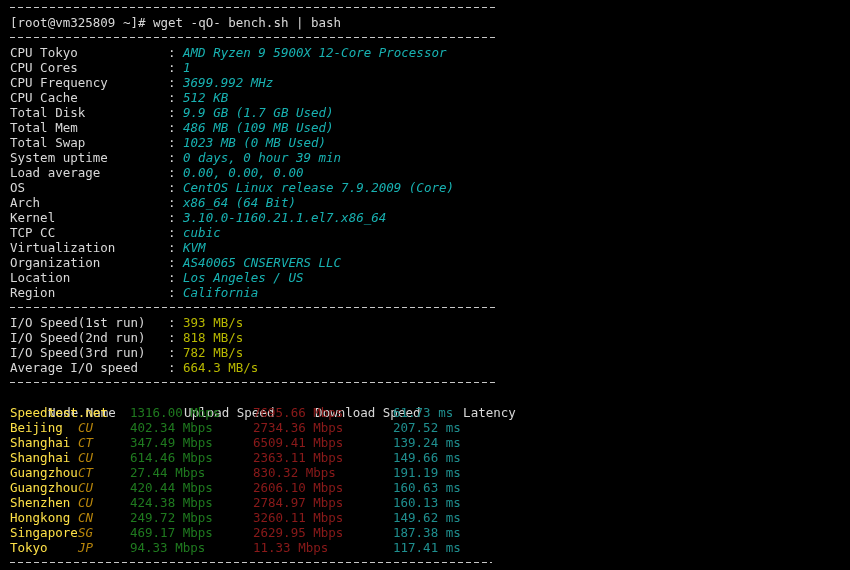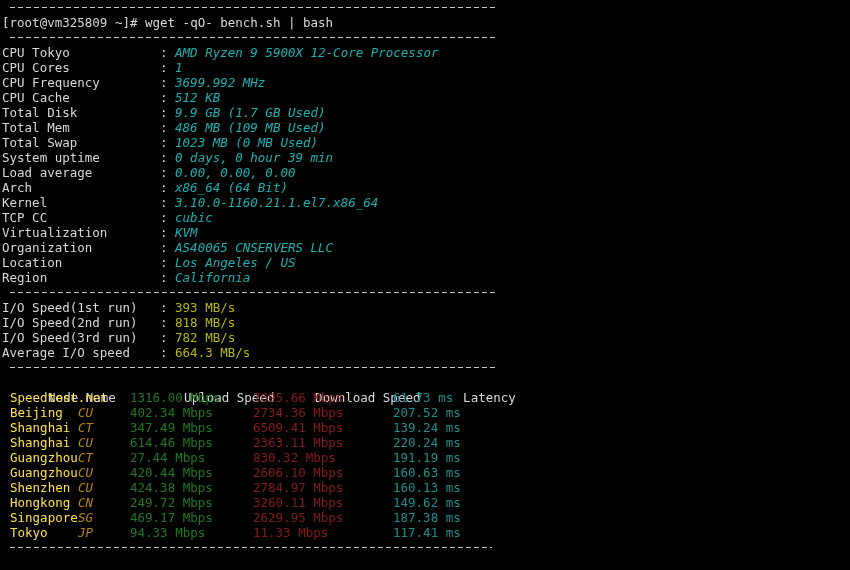--- a/index.html
+++ b/index.html
@@ -20,21 +20,21 @@
     position: relative;
     width: 850px;
     height: 570px;
     background: #000000;
     padding: 0;
     box-sizing: border-box;
   }
   .line {
     height: 15px;
     white-space: pre;
-    padding-left: 2px;
+    padding-left: 10px;
     box-sizing: border-box;
   }
   
   .rule {
     height: 15px;
     position: relative;
   }
   .rule::before {
     content: "";
     position: absolute;
@@ -83,20 +83,21 @@
   <div id="sysinfo-block">
       <div class="line"><span class="kv-label">CPU Tokyo</span><span class="kv-colon">: </span><span class="kv-value">AMD Ryzen 9 5900X 12-Core Processor</span></div>
       <div class="line"><span class="kv-label">CPU Cores</span><span class="kv-colon">: </span><span class="kv-value">1</span></div>
       <div class="line"><span class="kv-label">CPU Frequency</span><span class="kv-colon">: </span><span class="kv-value">3699.992 MHz</span></div>
       <div class="line"><span class="kv-label">CPU Cache</span><span class="kv-colon">: </span><span class="kv-value">512 KB</span></div>
       <div class="line"><span class="kv-label">Total Disk</span><span class="kv-colon">: </span><span class="kv-value">9.9 GB (1.7 GB Used)</span></div>
       <div class="line"><span class="kv-label">Total Mem</span><span class="kv-colon">: </span><span class="kv-value">486 MB (109 MB Used)</span></div>
       <div class="line"><span class="kv-label">Total Swap</span><span class="kv-colon">: </span><span class="kv-value">1023 MB (0 MB Used)</span></div>
       <div class="line"><span class="kv-label">System uptime</span><span class="kv-colon">: </span><span class="kv-value">0 days, 0 hour 39 min</span></div>
       <div class="line"><span class="kv-label">Load average</span><span class="kv-colon">: </span><span class="kv-value">0.00, 0.00, 0.00</span></div>
+      <div class="line"><span class="kv-label">OS</span><span class="kv-colon">: </span><span class="kv-value">CentOS Linux release 7.9.2009 (Core)</span></div>
       <div class="line"><span class="kv-label">Arch</span><span class="kv-colon">: </span><span class="kv-value">x86_64 (64 Bit)</span></div>
       <div class="line"><span class="kv-label">Kernel</span><span class="kv-colon">: </span><span class="kv-value">3.10.0-1160.21.1.el7.x86_64</span></div>
       <div class="line"><span class="kv-label">TCP CC</span><span class="kv-colon">: </span><span class="kv-value">cubic</span></div>
       <div class="line"><span class="kv-label">Virtualization</span><span class="kv-colon">: </span><span class="kv-value">KVM</span></div>
       <div class="line"><span class="kv-label">Organization</span><span class="kv-colon">: </span><span class="kv-value">AS40065 CNSERVERS LLC</span></div>
       <div class="line"><span class="kv-label">Location</span><span class="kv-colon">: </span><span class="kv-value">Los Angeles / US</span></div>
       <div class="line"><span class="kv-label">Region</span><span class="kv-colon">: </span><span class="kv-value">California</span></div>
     </div>
 
   <div class="rule w-short"></div>
@@ -111,21 +112,21 @@
   <div class="rule w-short"></div>
 
   <div class="row">
     <span class="th c-node">Node Name</span><span class="th c-carrier"></span><span class="th c-up">Upload Speed</span><span class="th c-down">Download Speed</span><span class="th c-lat">Latency</span>
   </div>
 
   <div id="speedtest-block">
       <div class="row"><span class="c-node node">Speedtest.net</span><span class="c-carrier carrier"></span><span class="c-up upload">1316.00 Mbps</span><span class="c-down download">7695.66 Mbps</span><span class="c-lat latency">61.73 ms</span></div>
       <div class="row"><span class="c-node node">Beijing</span><span class="c-carrier carrier">CU</span><span class="c-up upload">402.34 Mbps</span><span class="c-down download">2734.36 Mbps</span><span class="c-lat latency">207.52 ms</span></div>
       <div class="row"><span class="c-node node">Shanghai</span><span class="c-carrier carrier">CT</span><span class="c-up upload">347.49 Mbps</span><span class="c-down download">6509.41 Mbps</span><span class="c-lat latency">139.24 ms</span></div>
-      <div class="row"><span class="c-node node">Shanghai</span><span class="c-carrier carrier">CU</span><span class="c-up upload">614.46 Mbps</span><span class="c-down download">2363.11 Mbps</span><span class="c-lat latency">220.24 ms</span></div>
+      <div class="row"><span class="c-node node">Shanghai</span><span class="c-carrier carrier">CU</span><span class="c-up upload">614.46 Mbps</span><span class="c-down download">2363.11 Mbps</span><span class="c-lat latency">149.66 ms</span></div>
       <div class="row"><span class="c-node node">Guangzhou</span><span class="c-carrier carrier">CT</span><span class="c-up upload">27.44 Mbps</span><span class="c-down download">830.32 Mbps</span><span class="c-lat latency">191.19 ms</span></div>
       <div class="row"><span class="c-node node">Guangzhou</span><span class="c-carrier carrier">CU</span><span class="c-up upload">420.44 Mbps</span><span class="c-down download">2606.10 Mbps</span><span class="c-lat latency">160.63 ms</span></div>
       <div class="row"><span class="c-node node">Shenzhen</span><span class="c-carrier carrier">CU</span><span class="c-up upload">424.38 Mbps</span><span class="c-down download">2784.97 Mbps</span><span class="c-lat latency">160.13 ms</span></div>
       <div class="row"><span class="c-node node">Hongkong</span><span class="c-carrier carrier">CN</span><span class="c-up upload">249.72 Mbps</span><span class="c-down download">3260.11 Mbps</span><span class="c-lat latency">149.62 ms</span></div>
       <div class="row"><span class="c-node node">Singapore</span><span class="c-carrier carrier">SG</span><span class="c-up upload">469.17 Mbps</span><span class="c-down download">2629.95 Mbps</span><span class="c-lat latency">187.38 ms</span></div>
       <div class="row"><span class="c-node node">Tokyo</span><span class="c-carrier carrier">JP</span><span class="c-up upload">94.33 Mbps</span><span class="c-down download">11.33 Mbps</span><span class="c-lat latency">117.41 ms</span></div>
     </div>
 
   <div class="rule w-long"></div>
 

